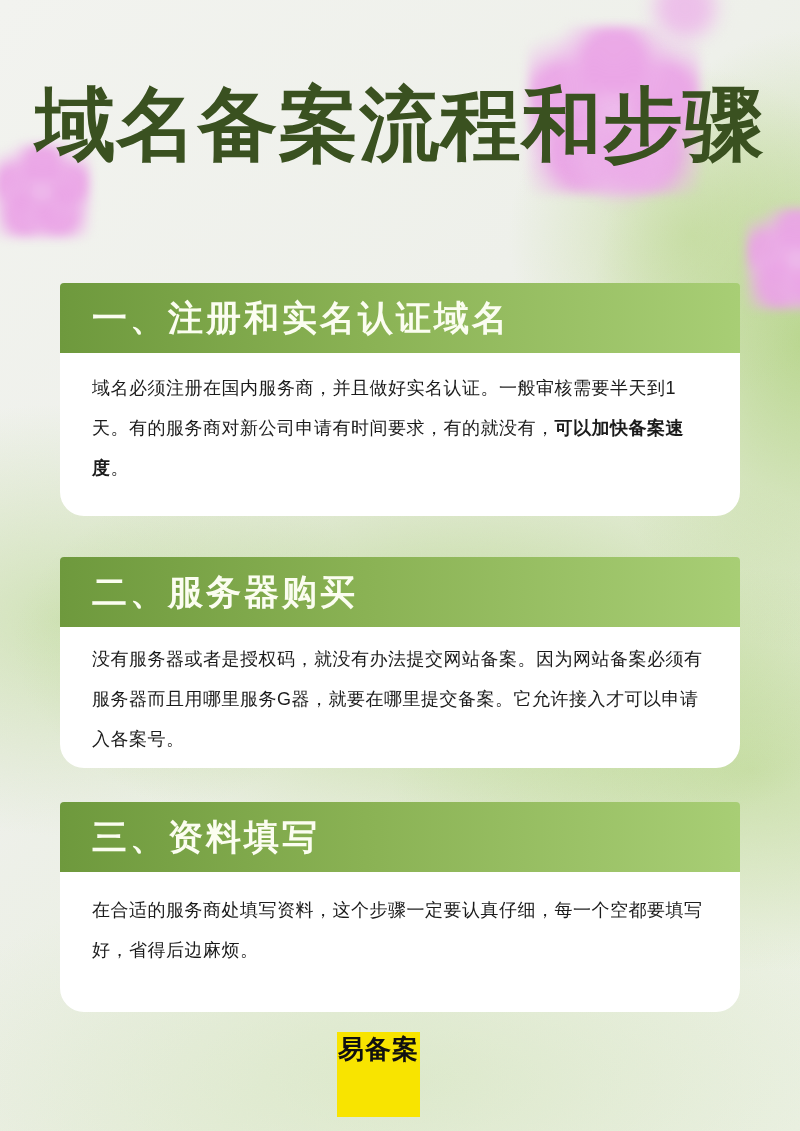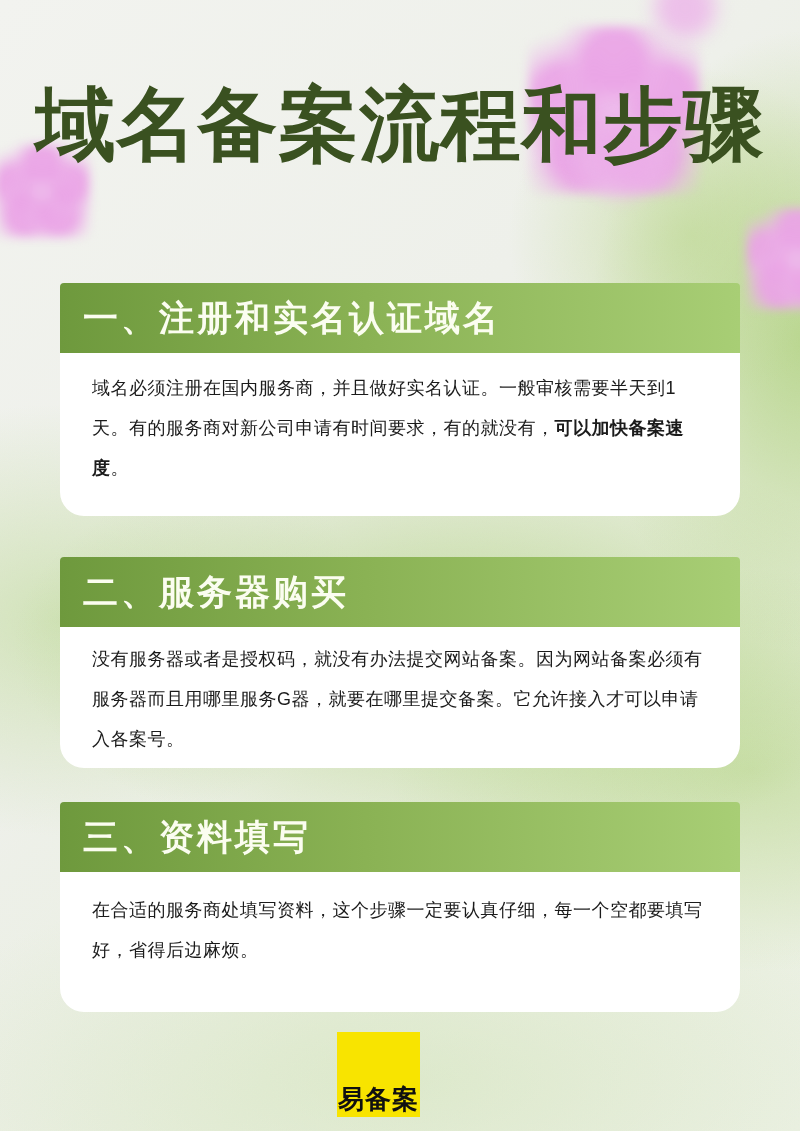--- a/index.html
+++ b/index.html
@@ -47,41 +47,41 @@
     font-family:"DejaVu Serif","Liberation Serif",serif;
     font-size:80px;font-weight:900;letter-spacing:1px;
     color:var(--title-green,#3a5120);
   }
 
   
   .card{position:absolute;left:60px;width:680px;}
   .card1{top:283px;} .card2{top:557px;} .card3{top:802px;}
   .card-header{
     height:70px;display:flex;align-items:center;
-    padding-left:23px;box-sizing:border-box;
+    padding-left:32px;box-sizing:border-box;
     border-radius:4px 4px 0 0;
     background:linear-gradient(90deg, var(--header-green-dark,#6e993d) 0%, #8ab254 45%, var(--header-green-light,#a8ce75) 100%);
     color:#fbfdf0;font-size:35px;font-weight:700;letter-spacing:3px;
   }
   .card-body{
     box-sizing:border-box;background:#ffffff;border-radius:0 0 24px 24px;
     padding:15px 30px 0 32px;
     font-size:18px;line-height:40px;color:#1b1b1b;letter-spacing:0.5px;
   }
   .card1 .card-body{height:163px;}
   .card2 .card-body{height:141px;padding-top:12px;}
   .card3 .card-body{height:140px;padding-top:18px;}
   .card-body p{margin:0;}
   .card-body strong{font-weight:700;}
 
   
   .badge{
     position:absolute;left:337px;top:1032px;width:83px;height:85px;
     background:var(--badge-yellow,#f8e400);
-    display:flex;align-items:flex-end;justify-content:center;
+    display:flex;align-items:flex-start;justify-content:center;
     color:#101010;font-size:26px;font-weight:700;letter-spacing:1px;
   }
 </style>
 </head>
 <body>
 
 <div class="poster">
 
   <svg class="noise" width="800" height="1131" aria-hidden="true">
     <filter id="nz">

